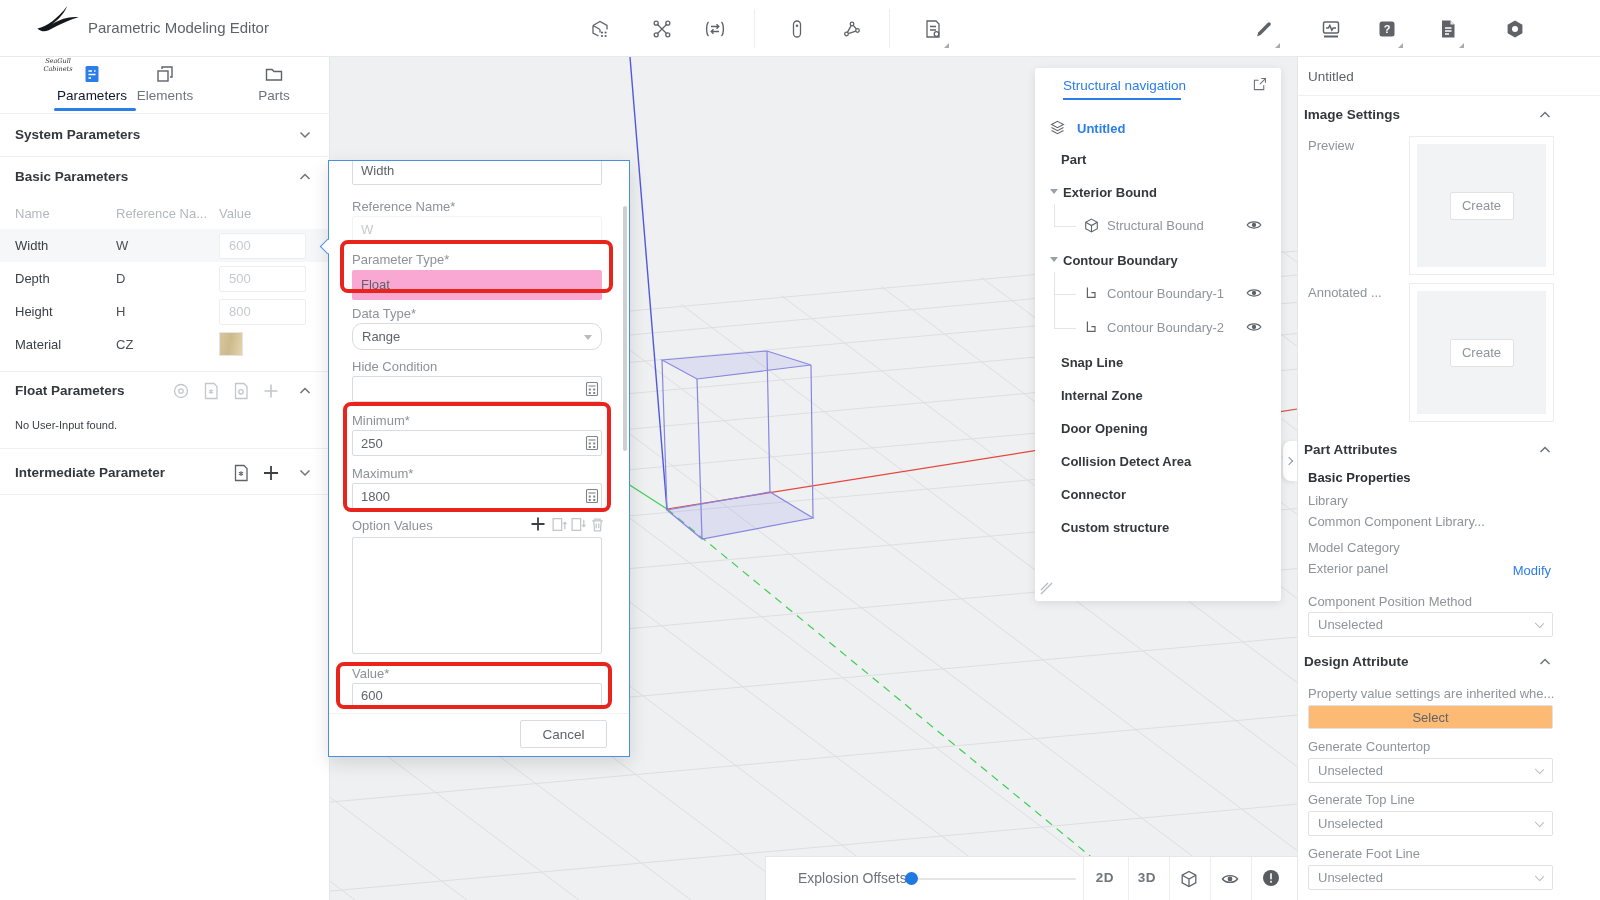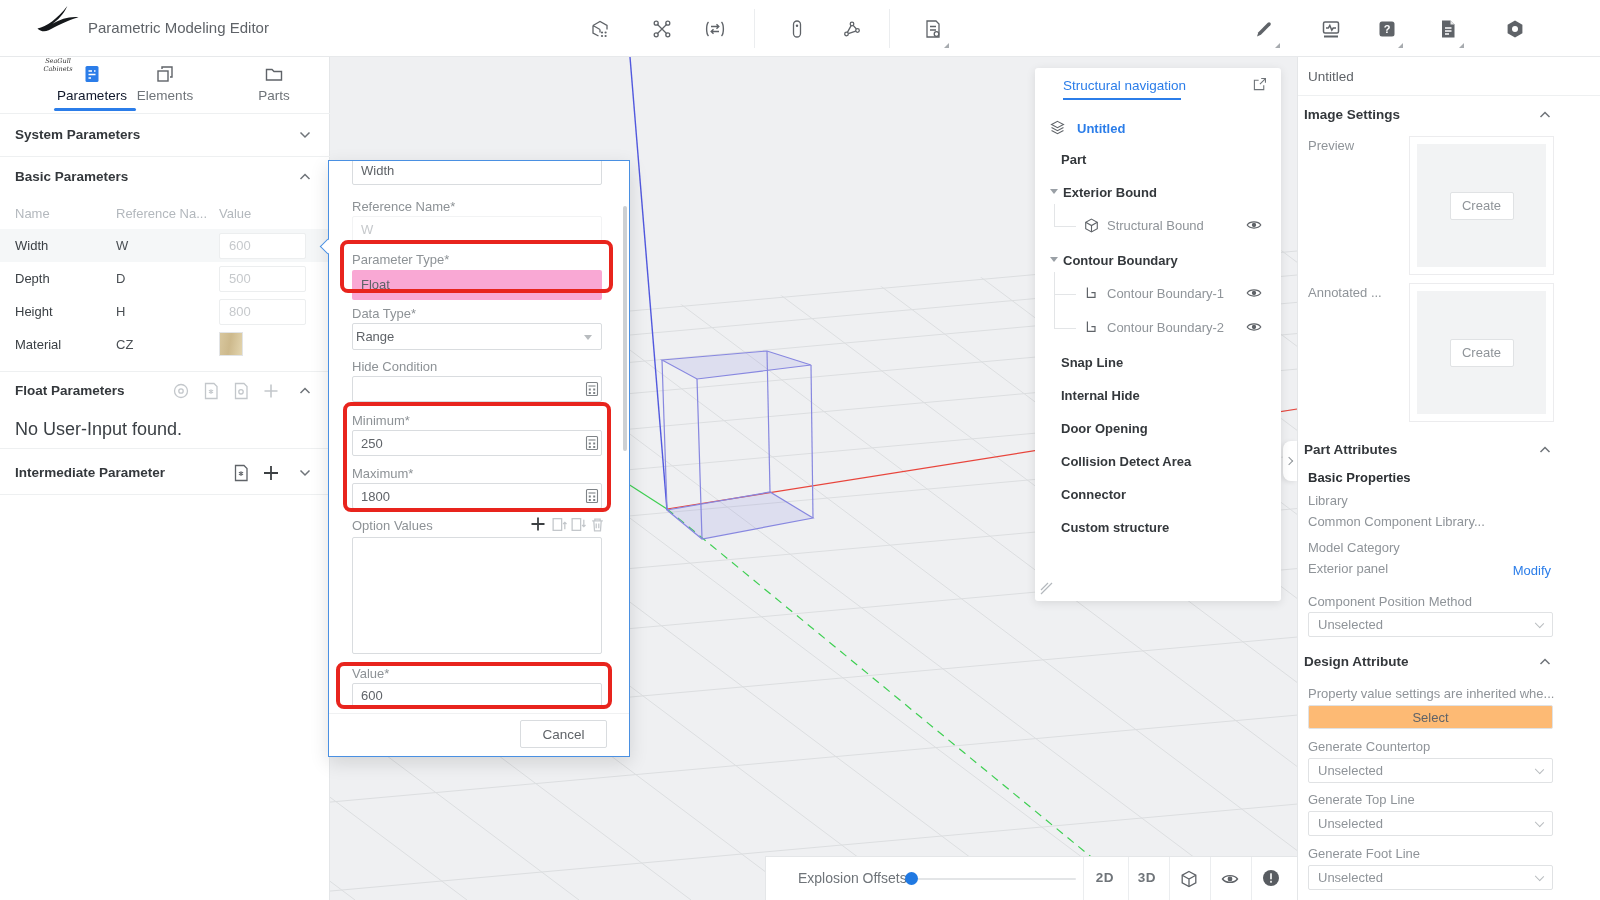--- a/index.html
+++ b/index.html
@@ -53,21 +53,21 @@
   .bb-ico { position:absolute; top:11px; width:22px; height:22px; margin-left:-11px; cursor:pointer; }
 
   
   #dialog { position:absolute; left:328px; top:160px; width:302px; height:597px; background:#fff; border:1px solid #4a90e2; box-shadow:0 6px 18px rgba(0,0,0,.12); z-index:30; overflow:hidden; }
   #dialog-arrow { position:absolute; left:322px; top:241px; width:11px; height:11px; background:#fff; border-left:1px solid #4a90e2; border-bottom:1px solid #4a90e2; transform:rotate(45deg); z-index:31; }
   .dlg-label { position:absolute; left:23px; font-size:13px; color:#8d9296; }
   .dlg-input { position:absolute; left:23px; width:250px; height:26px; border:1px solid #d9dcdf; border-radius:2px; font-family:inherit; font-size:13px; color:#5f6368; padding:0 24px 0 8px; background:#fff; outline:none; }
   .dlg-input.noicon { padding-right:8px; }
   .dlg-input.disabled { border-color:#f2f3f4; color:#c6c9cc; }
   .dlg-field-gray { position:absolute; left:23px; width:250px; height:30px; background:#f9a8d4; border-radius:2px; line-height:30px; padding-left:9px; color:#5f6368; }
-  .dlg-select { position:absolute; left:23px; width:250px; height:27px; border:1px solid #d9dcdf; border-radius:2px; line-height:25px; padding-left:3px; color:#5f6368; cursor:pointer; background:#fff; }
+  .dlg-select { position:absolute; left:23px; width:250px; height:27px; border:1px solid #d9dcdf; border-radius:10px; line-height:25px; padding-left:9px; color:#5f6368; cursor:pointer; background:#fff; }
   .sel-caret { position:absolute; right:9px; top:11px; width:0; height:0; border-left:4px solid transparent; border-right:4px solid transparent; border-top:5px solid #b8bcbf; }
   .calc-ico { position:absolute; right:6px; top:5px; width:14px; height:16px; color:#7e8387; }
   .dlg-textarea { position:absolute; left:23px; width:250px; height:117px; border:1px solid #d9dcdf; border-radius:2px; resize:none; font-family:inherit; outline:none; }
   #dlg-cancel { position:absolute; left:191px; top:559px; width:87px; height:28px; background:#fff; border:1px solid #d9dcdf; border-radius:2px; color:#5f6368; font-size:13.5px; font-family:inherit; cursor:pointer; }
   #dlg-scroll { position:absolute; right:2px; top:45px; width:4px; height:245px; background:#cdd0d3; border-radius:2px; }
   .opt-ico { position:absolute; top:-3px; width:18px; height:18px; cursor:pointer; }
   .red-box { position:absolute; border:4px solid #e8241d; border-radius:8px; z-index:60; pointer-events:none; }
 
   
   #nav-panel { position:absolute; left:1035px; top:68px; width:246px; height:533px; background:#fff; border-radius:3px; box-shadow:0 2px 10px rgba(0,0,0,.10); z-index:25; }
@@ -353,21 +353,21 @@
   <div class="mini-ico ico ico-light" style="left:261px; top:324px">
     <svg width="20" height="20" viewBox="0 0 20 20" stroke="currentColor" stroke-width="1.6">
         <path d="M10 3.5 V16.5 M3.5 10 H16.5"></path>
       </svg>
   </div>
   <div class="chev" style="left:297px; top:326px">
     <svg width="16" height="16" viewBox="0 0 16 16" fill="none" stroke="currentColor" stroke-width="1.5">
         <path d="M3.5 10 L8 5.5 L12.5 10"></path>
       </svg>
   </div>
-  <div class="abs" style="left:15px; top:362px; color:#3b4045; font-size:18px">No User-Input found.</div>
+  <div class="abs" style="left:15px; top:362px; color:#3b4045; font-size:11px">No User-Input found.</div>
 
   <div class="lp-div" style="top:391px"></div>
   <div class="sec-title abs" style="left:15px; top:408px">Intermediate Parameter</div>
   <div class="mini-ico ico" style="left:231px; top:406px">
     <svg width="20" height="20" viewBox="0 0 20 20" fill="none" stroke="currentColor" stroke-width="1.3">
         <path d="M4.5 2.5 H13 L16 5.5 V17.5 H4.5 Z"></path>
         <path d="M10 8.2 V13 M7.9 9.3 L12.1 11.9 M12.1 9.3 L7.9 11.9" stroke-width="1.1"></path>
       </svg>
   </div>
   <div class="mini-ico ico" style="left:261px; top:406px; color:#3c4043">
@@ -593,21 +593,21 @@
       <svg width="18" height="18" viewBox="0 0 20 20">
           <path d="M2.5 10 C5.5 5.5 14.5 5.5 17.5 10 C14.5 14.5 5.5 14.5 2.5 10 Z" fill="none" stroke="currentColor" stroke-width="1.4"></path>
           <circle cx="10" cy="10" r="2.4" fill="currentColor"></circle>
         </svg>
     </span>
   </div>
   <div class="np-row" style="top:278px">
     <span class="lbl" style="left:26px">Snap Line</span>
   </div>
   <div class="np-row" style="top:311px">
-    <span class="lbl" style="left:26px">Internal Hide</span>
+    <span class="lbl" style="left:26px">Internal Zone</span>
   </div>
   <div class="np-row" style="top:344px">
     <span class="lbl" style="left:26px">Door Opening</span>
   </div>
   <div class="np-row" style="top:377px">
     <span class="lbl" style="left:26px">Collision Detect Area</span>
   </div>
   <div class="np-row" style="top:410px">
     <span class="lbl" style="left:26px">Connector</span>
   </div>

